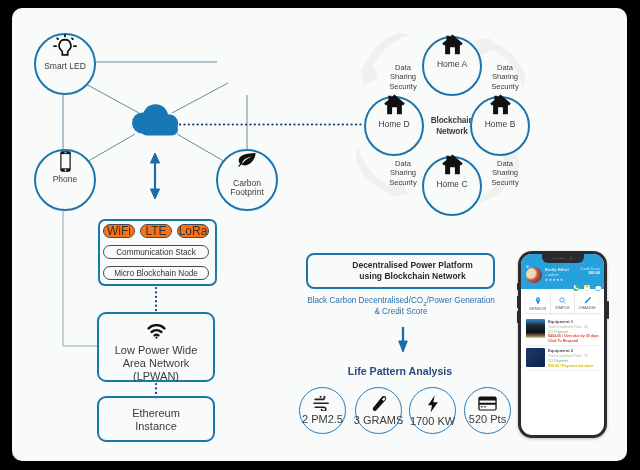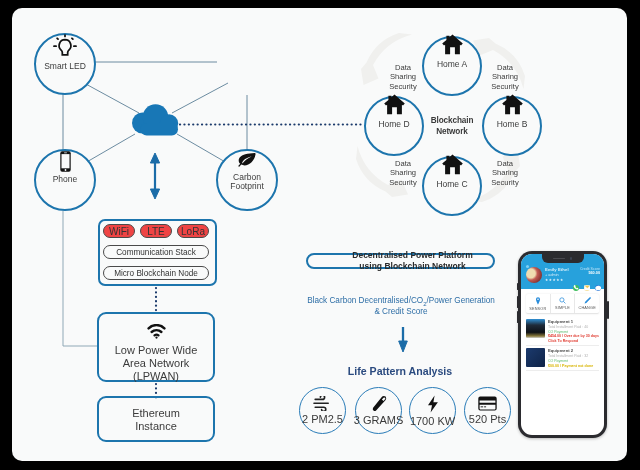--- a/index.html
+++ b/index.html
@@ -4,38 +4,38 @@
 <style>
   html,body{margin:0;padding:0;width:640px;height:470px;background:#000;overflow:hidden;}
   body{font-family:"Liberation Sans",sans-serif;-webkit-font-smoothing:antialiased;}
   #card{position:absolute;left:12px;top:8px;width:615px;height:453px;background:#f9fafa;border-radius:10px;overflow:hidden;}
   .node{position:absolute;border-radius:50%;border:2px solid #1d75ad;background:#f9fafa;box-sizing:border-box;display:flex;flex-direction:column;align-items:center;justify-content:flex-start;}
   .nlab{font-size:8.5px;color:#3b3b3b;text-align:center;line-height:1.04;}
   .ico{display:flex;align-items:center;justify-content:center;}
 
   #commstack{position:absolute;left:86px;top:211px;width:119px;height:67px;border:2.1px solid #1d75ad;border-radius:7px;box-sizing:border-box;padding:3px 6px 4px 3px;}
   .pillrow{display:flex;justify-content:space-between;}
-  .pill{border:1px solid #4a4a4a;border-radius:7px;height:14px;display:flex;align-items:center;justify-content:center;font-size:10px;color:#333;background:#ef4444;width:32px;box-sizing:border-box;}
+  .pill{border:1px solid #4a4a4a;border-radius:7px;height:14px;display:flex;align-items:center;justify-content:center;font-size:12px;color:#333;background:#f97316;width:32px;box-sizing:border-box;}
   .wide{border:1px solid #4a4a4a;border-radius:7px;height:14px;display:flex;align-items:center;justify-content:center;font-size:8.2px;color:#333;background:#f9fafa;margin-top:7px;box-sizing:border-box;}
 
   #lpwan{position:absolute;left:85px;top:304px;width:118px;height:70px;border:2.1px solid #1d75ad;border-radius:9px;box-sizing:border-box;display:flex;flex-direction:column;align-items:center;justify-content:flex-start;padding-top:10px;}
   #ethereum{position:absolute;left:85px;top:388px;width:118px;height:46px;border:2.1px solid #1d75ad;border-radius:9px;box-sizing:border-box;display:flex;flex-direction:column;align-items:center;justify-content:center;}
   #ethereum .boxtext{margin-top:1px;line-height:1.17;}
   .boxtext{font-size:11px;color:#3b3b3b;text-align:center;line-height:1.17;}
   #lpwan .boxtext{margin-top:5px;}
 
   #bcarrows{position:absolute;left:-12px;top:-8px;}
   .node.home{width:60px;height:60px;}
   .node.home .homeico{margin-top:-4px;}
   .node.home .nlab{margin-top:5px;}
   .bctitle{position:absolute;left:402px;top:108px;width:76px;text-align:center;font-size:8.2px;font-weight:bold;color:#3a3a3a;line-height:1.32;letter-spacing:-0.1px;}
   .dslab{position:absolute;width:36px;text-align:center;font-size:7.6px;color:#3c3c3c;line-height:1.22;}
   .homeico svg{display:block;}
 
-  #platformbox{position:absolute;left:294px;top:245px;width:189px;height:16px;border:2px solid #1d75ad;border-radius:8px;box-sizing:border-box;display:flex;flex-direction:column;align-items:center;justify-content:center;font-size:8.5px;font-weight:bold;color:#2b2b2b;line-height:1.35;text-align:center;padding-left:24px;}
+  #platformbox{position:absolute;left:294px;top:245px;width:189px;height:36px;border:2px solid #1d75ad;border-radius:8px;box-sizing:border-box;display:flex;flex-direction:column;align-items:center;justify-content:center;font-size:8.5px;font-weight:bold;color:#2b2b2b;line-height:1.35;text-align:center;padding-left:24px;}
   #platformbox > span{display:block;}
   #platformbox br{display:none;}
   #subtitle{position:absolute;left:289px;top:288px;width:200px;text-align:center;font-size:8.2px;color:#2e6ea6;line-height:1.12;}
   #subtitle sub{font-size:6px;}
   #lifetitle{position:absolute;left:328px;top:357px;width:120px;text-align:center;font-size:10.6px;font-weight:bold;color:#2a4a7f;}
   .metric{position:absolute;width:47px;height:47px;border-radius:50%;border:1.7px solid #2a7cb8;background:#f9fafa;box-sizing:border-box;display:flex;flex-direction:column;align-items:center;justify-content:center;}
   .mlab{font-size:11px;color:#3a3a3a;margin-top:2px;white-space:nowrap;}
 
   
   #phonemock{position:absolute;left:506px;top:243px;width:89px;height:187px;background:#2b2b2f;border-radius:14px;box-sizing:border-box;padding:3px;box-shadow:0 1px 3px rgba(0,0,0,.25);}
@@ -155,21 +155,21 @@
 </div>
 
 <div class="node" style="left:204px;top:141px;width:62px;height:62px;">
   <span class="ico" style="margin-top:2px;">
     <svg width="18" height="14" viewBox="0 0 18 14">
           <g fill="#111">
       <path d="M17.4 0.5c-0.1-0.3-0.4-0.5-0.7-0.4-3.5 0.7-6.6 0.4-9.4 1.1C3.2 2.2 0.7 4.6 0.7 7.4c0 1.4 0.6 2.6 1.6 3.4L0.6 12.5a0.6 0.6 0 0 0 0.9 0.9l1.8-1.8c0.9 0.5 2.0 0.8 3.2 0.8 5.2 0 10.0-4.9 11.0-10.9a2.0 2.0 0 0 0-0.1-1.0zM4.2 9.5c0.6-1.3 1.8-2.7 3.4-3.8 2.1-1.4 4.3-2.1 6.0-2.3-1.6 0.6-3.5 1.6-5.2 3.0C6.8 7.6 5.4 9.1 4.6 10.4a2.9 2.9 0 0 1-0.4-0.9z"></path>
     </g>
         </svg>
   </span>
-  <span class="nlab multi" style="margin-top:6px;">Carbon<br>Footprint</span>
+  <span class="nlab multi" style="margin-top:12px;">Carbon<br>Footprint</span>
 </div>
 
 
 <div id="commstack">
   <div class="pillrow">
     <div class="pill">
           <span>WiFi</span>
         </div>
     <div class="pill">
           <span>LTE</span>
@@ -250,21 +250,21 @@
 </div>
 
 <div class="node home" style="left:410px;top:28px;">
   <span class="ico homeico">
         <svg width="21" height="21" viewBox="0 0 21 21">
           <path fill="#111" d="M10.5 0.6 L7.4 3.3 L7.4 1.8 L4.4 1.8 L4.4 5.9 L0.2 9.5 L2.0 11.6 L3.1 10.7 L3.1 20.2 L8.1 20.2 L8.1 13.2 L12.9 13.2 L12.9 20.2 L17.9 20.2 L17.9 10.7 L19.0 11.6 L20.8 9.5 Z"></path>
         </svg>
       </span>
   <span class="nlab">Home A</span>
 </div>
-<div class="node home" style="left:470px;top:88px;">
+<div class="node home" style="left:458px;top:88px;">
   <span class="ico homeico">
         <svg width="21" height="21" viewBox="0 0 21 21">
           <path fill="#111" d="M10.5 0.6 L7.4 3.3 L7.4 1.8 L4.4 1.8 L4.4 5.9 L0.2 9.5 L2.0 11.6 L3.1 10.7 L3.1 20.2 L8.1 20.2 L8.1 13.2 L12.9 13.2 L12.9 20.2 L17.9 20.2 L17.9 10.7 L19.0 11.6 L20.8 9.5 Z"></path>
         </svg>
       </span>
   <span class="nlab">Home B</span>
 </div>
 <div class="node home" style="left:410px;top:148px;">
   <span class="ico homeico">
         <svg width="21" height="21" viewBox="0 0 21 21">

